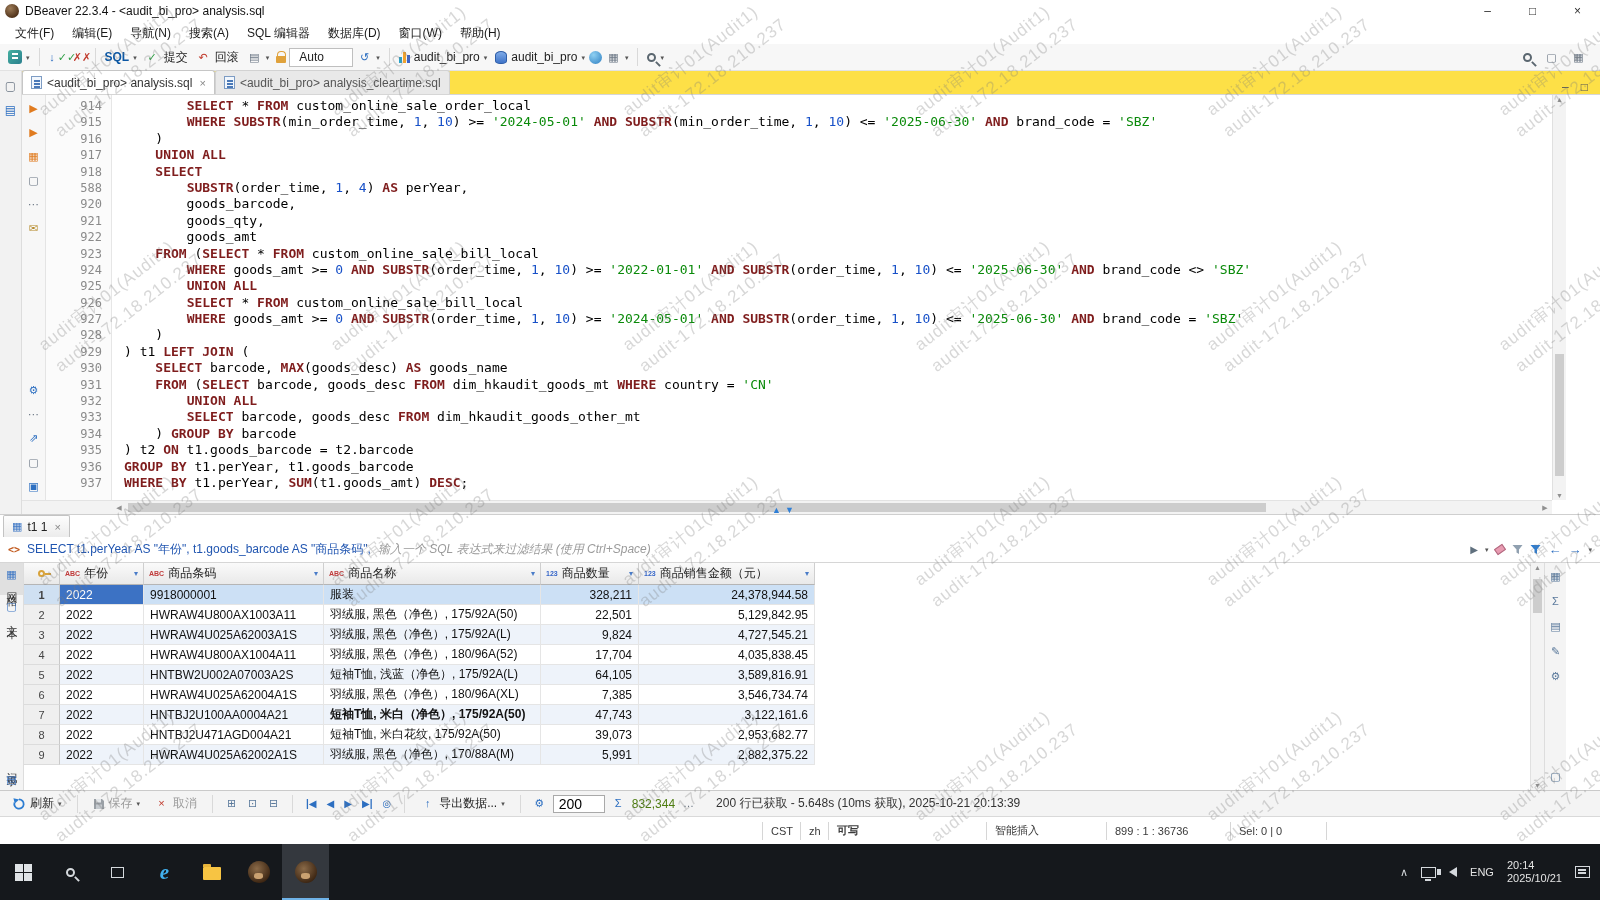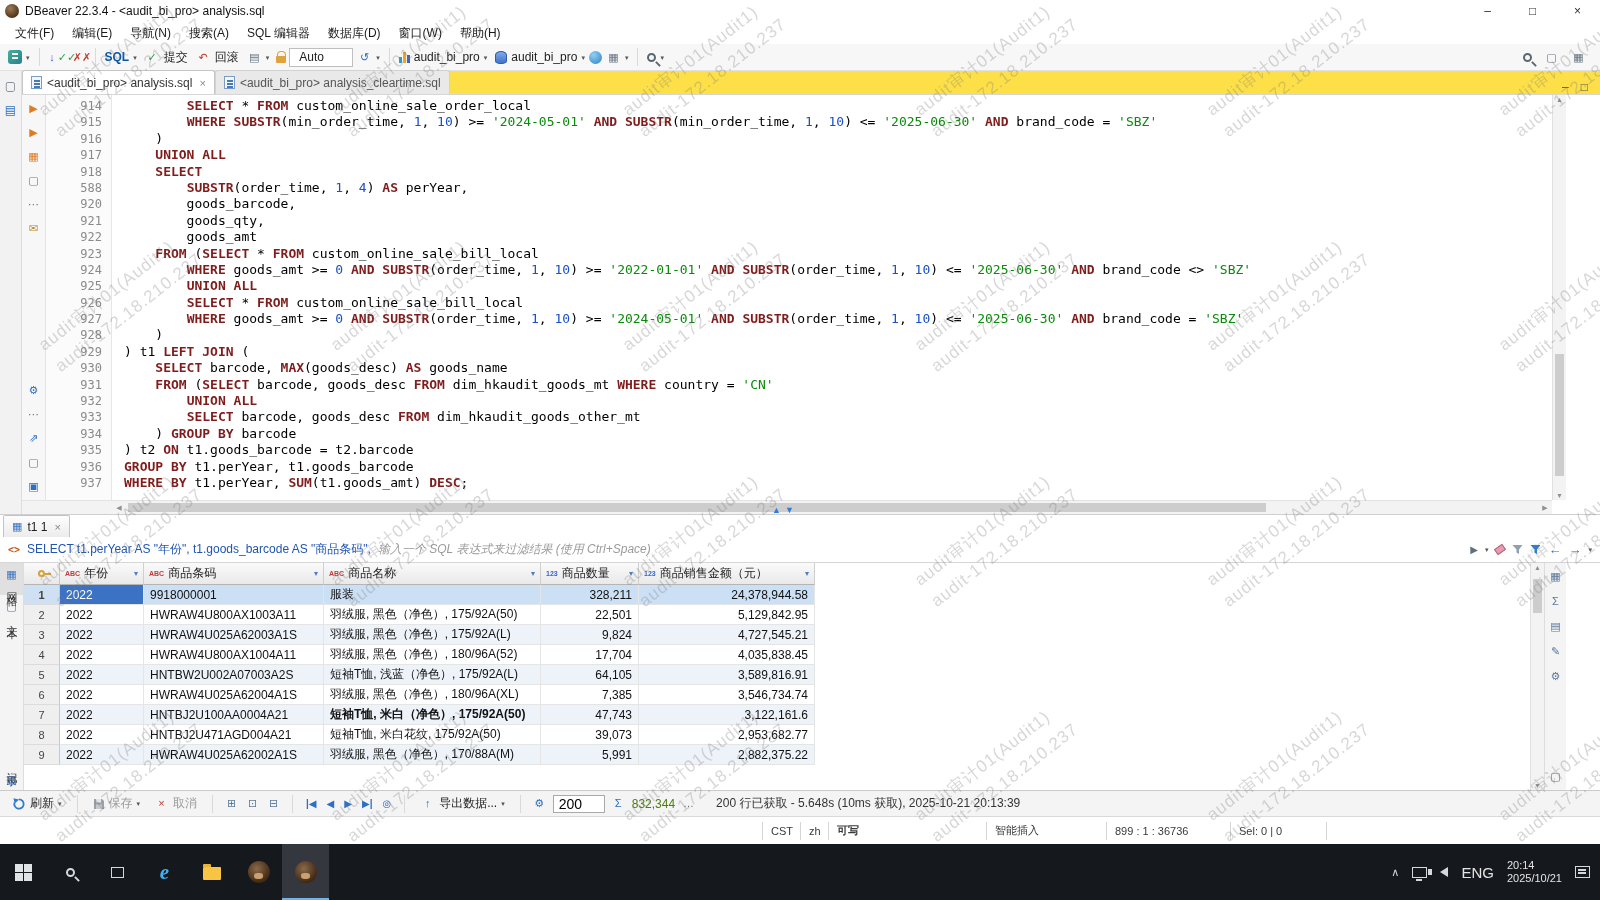--- a/index.html
+++ b/index.html
@@ -150,21 +150,21 @@
 .folder::before{content:"";position:absolute;top:-3px;left:0;width:8px;height:3px;background:#e8b43a;border-radius:1px 1px 0 0}
 .beaver{width:22px;height:22px;border-radius:50%;background:radial-gradient(circle at 40% 35%,#8a6a48,#3c2512 75%);position:relative}
 .beaver::after{content:"";position:absolute;left:6px;top:12px;width:9px;height:6px;background:#c9a171;border-radius:40%}
 .task-spacer{flex:1}
 .tray{display:flex;align-items:center;gap:13px;padding-right:10px;color:#e4e4e4}
 .tray-ic{font-size:11px;color:#d5d9dd}
 .tray-monitor{width:15px;height:11px;border:1.5px solid #d5d9dd;position:relative}
 .tray-monitor::after{content:"";position:absolute;left:3px;bottom:-4px;width:6px;height:2px;background:#d5d9dd}
 .tray-speaker{width:0;height:0;border-top:5px solid transparent;border-bottom:5px solid transparent;border-right:8px solid #d5d9dd;position:relative}
 .tray-speaker::after{content:"";position:absolute;left:-12px;top:-3px;width:4px;height:6px;background:#d5d9dd}
-.tray-lang{font-size:15px}
+.tray-lang{font-size:11px}
 .tray-clock{font-size:11px;line-height:13px;text-align:left}
 .tray-notif{width:15px;height:12px;border:1.5px solid #d5d9dd;position:relative}
 .tray-notif::after{content:"";position:absolute;left:2px;top:2px;width:8px;height:1.5px;background:#d5d9dd;box-shadow:0 3px 0 #d5d9dd}
 
 
 .wm-layer{position:absolute;left:0;top:0;width:1600px;height:844px;pointer-events:none;z-index:40;overflow:hidden}
 .wm{position:absolute;transform:rotate(-38deg);color:rgba(122,122,122,.30);font-size:17px;line-height:27px;white-space:nowrap;letter-spacing:1px}
 </style>
 </head>
 <body>

